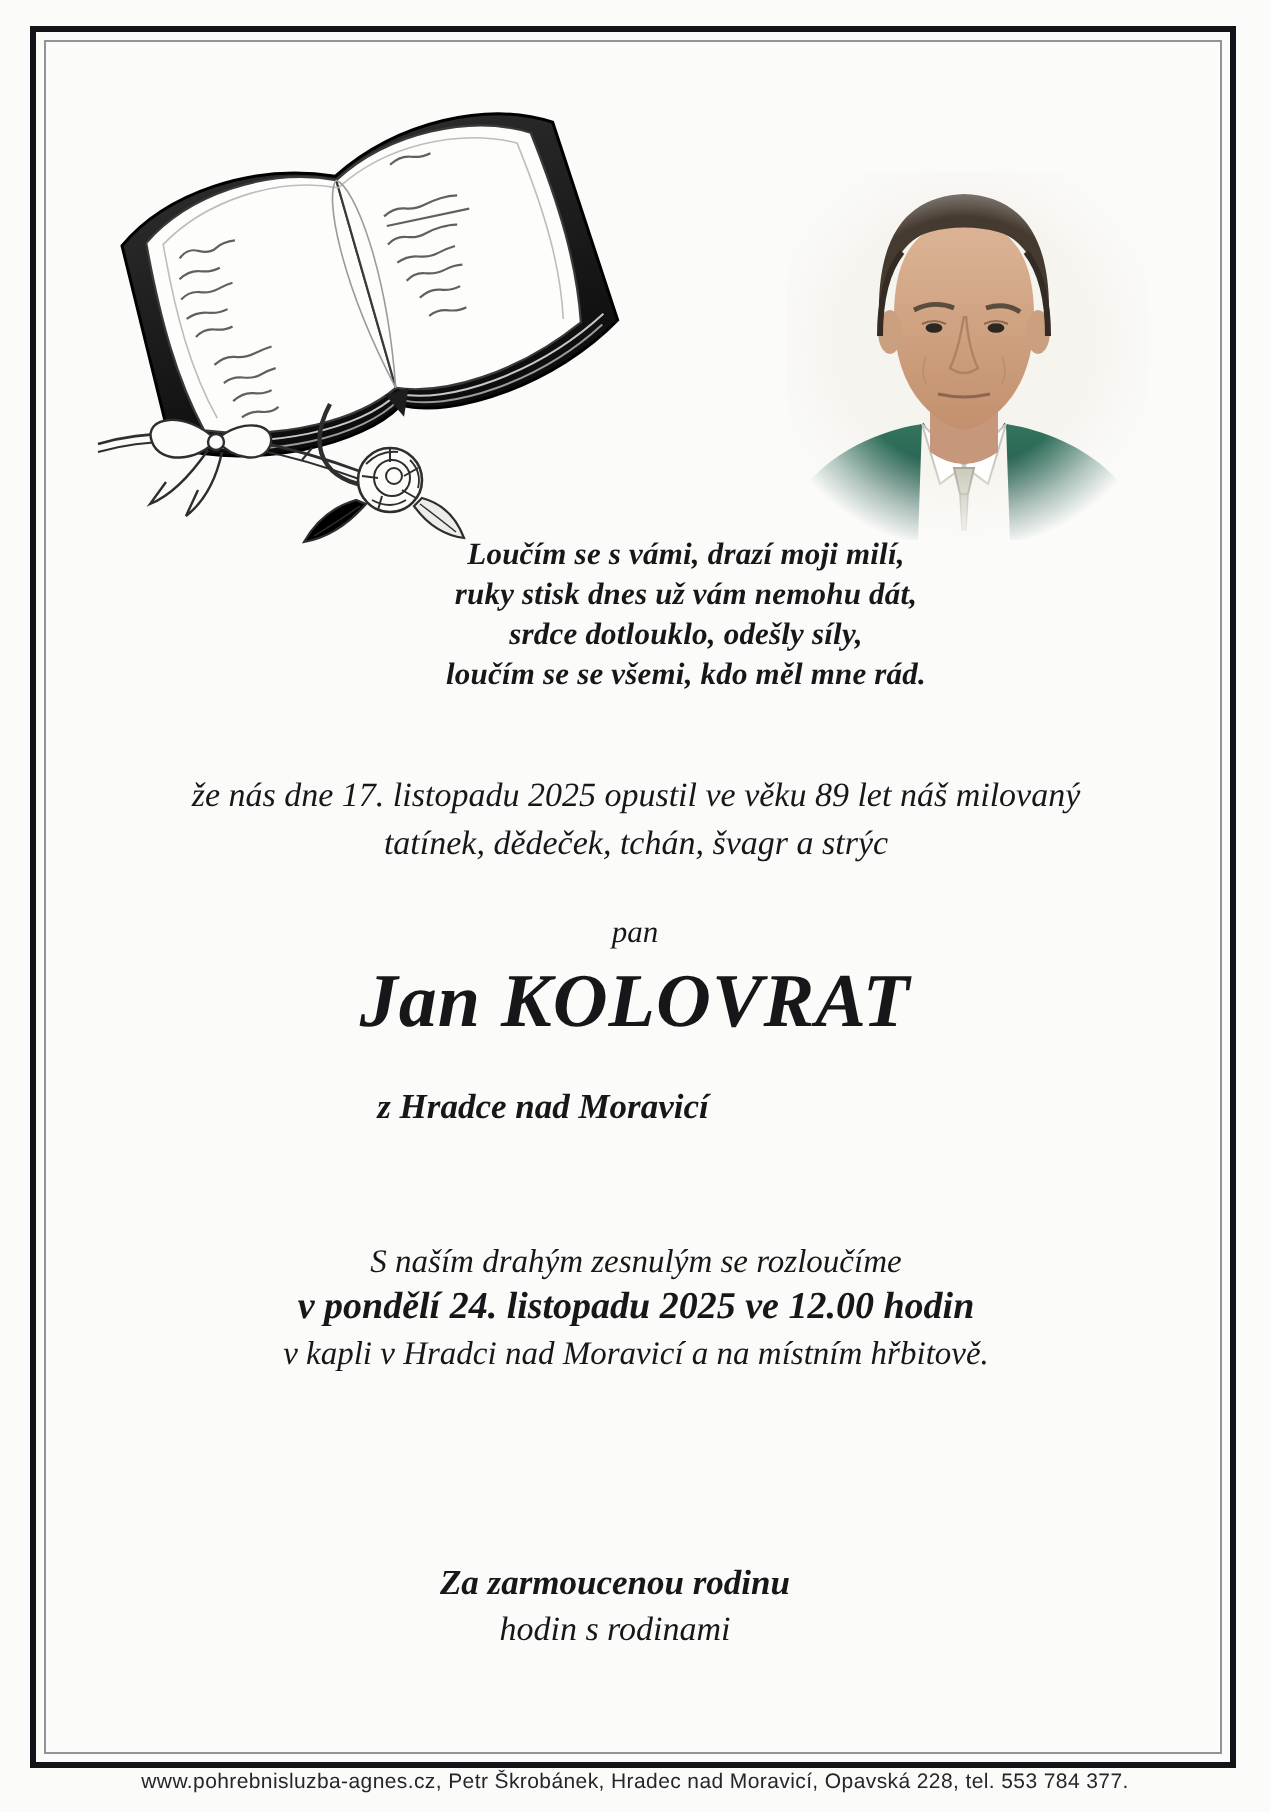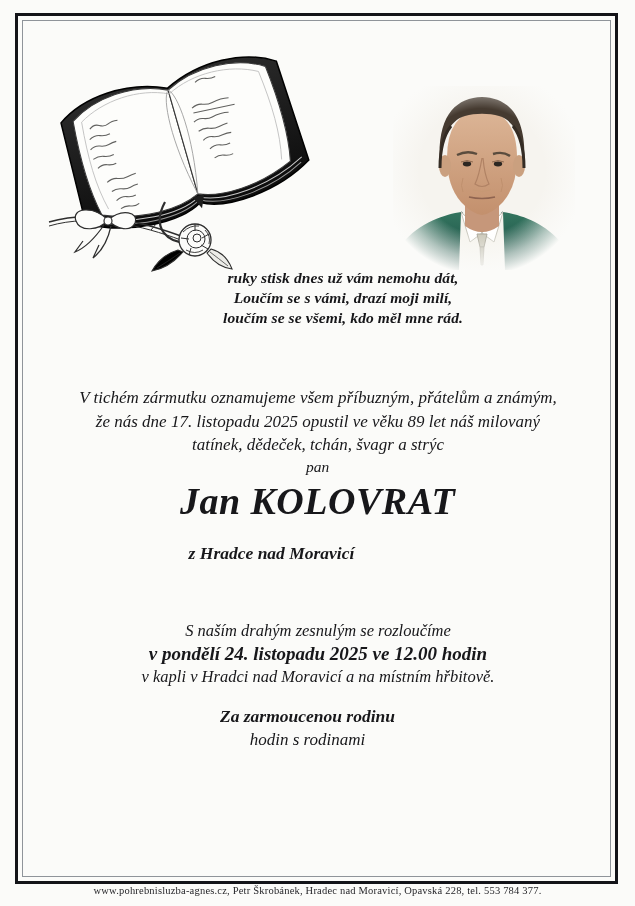--- a/index.html
+++ b/index.html
@@ -52,29 +52,29 @@
     font-size:17.5px;font-style:italic;font-weight:bold;
   }
   .funeral{
     left:38px;top:603px;width:560px;
     font-style:italic;line-height:23px;margin-top:16px;
   }
   .funeral .l1{font-size:16.5px;}
   .funeral .l2{font-size:19px;font-weight:bold;}
   .funeral .l3{font-size:16.5px;}
   .closing{
-    left:0;top:705px;width:615px;
+    left:0;top:780px;width:615px;
     font-style:italic;line-height:23px;
   }
   .closing .l1{font-size:17.5px;font-weight:bold;}
   .closing .l2{font-size:17px;}
   .footer{
     left:0;top:885px;width:635px;
     font-size:10.5px;color:#26262a;
-    font-family:Liberation Serif, serif;
+    font-family:Liberation Sans, sans-serif;
     letter-spacing:.2px;
   }
   .line{display:block;}
 </style>
 </head>
 <body>
 
 <div class="sheet">
 
   <div class="abs frame-outer">
@@ -208,27 +208,27 @@
 
     <path d="M89,72 C87,84 85,92 82,98 Q89,103 96,98 C93,92 91,84 90,72" fill="none" stroke="#b08264" stroke-width="1.2"></path>
     <path d="M76,111 Q89,114 102,111" fill="none" stroke="#8f6450" stroke-width="1.6"></path>
     <path d="M80,104 Q89,107 98,104" fill="none" stroke="#c59873" stroke-width=".8"></path>
     <path d="M70,92 q-3,8 0,14 M108,92 q3,8 0,14" fill="none" stroke="#bd8f6c" stroke-width=".9"></path>
 
     <rect x="0" y="0" width="182" height="184" fill="url(#vig)"></rect>
   </svg>
 
   <div class="abs poem center">
+    <span class="line">Loučím se s vámi, drazí moji milí,</span>
     <span class="line">ruky stisk dnes už vám nemohu dát,</span>
-    <span class="line">Loučím se s vámi, drazí moji milí,</span>
+    <span class="line">srdce dotlouklo, odešly síly,</span>
     <span class="line">loučím se se všemi, kdo měl mne rád.</span>
   </div>
 
   <div class="abs announce center">
-    <span class="line">V tichém zármutku oznamujeme všem příbuzným, přátelům a známým,</span>
     <span class="line">že nás dne 17. listopadu 2025 opustil ve věku 89 let náš milovaný</span>
     <span class="line">tatínek, dědeček, tchán, švagr a strýc</span>
   </div>
 
   <div class="abs pan center">pan</div>
   <div class="abs name center">Jan KOLOVRAT</div>
   <div class="abs origin center">z Hradce nad Moravicí</div>
 
   <div class="abs funeral center">
     <span class="line l1">S naším drahým zesnulým se rozloučíme</span>

